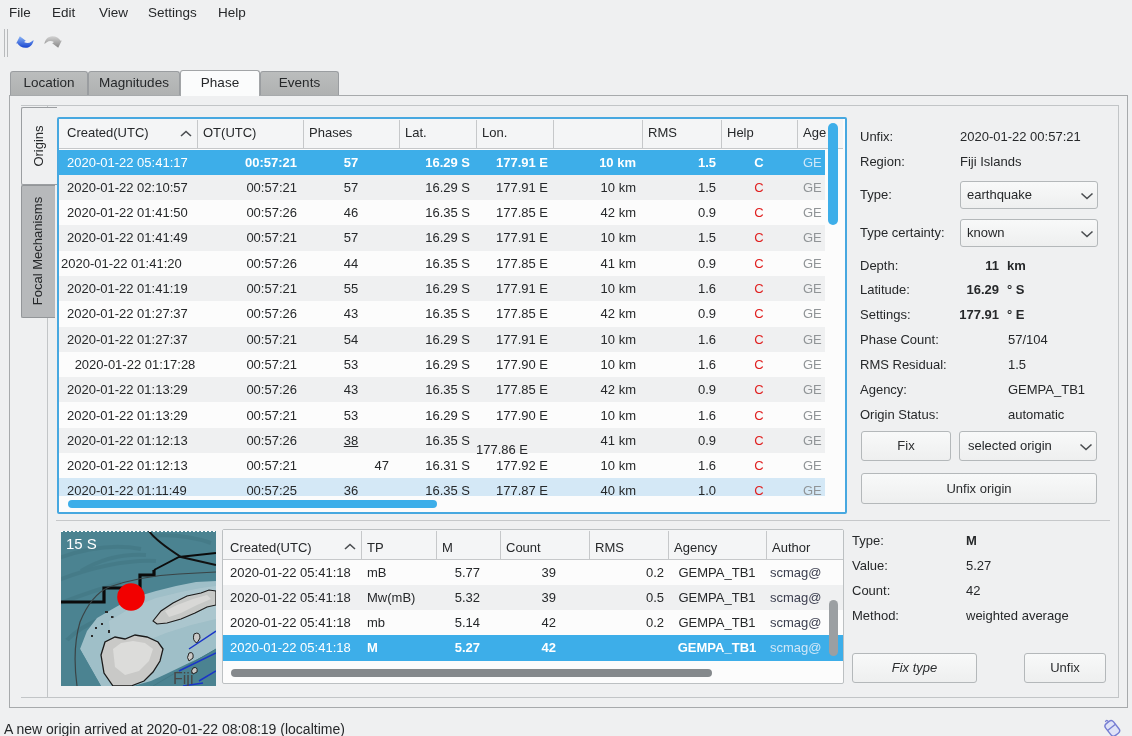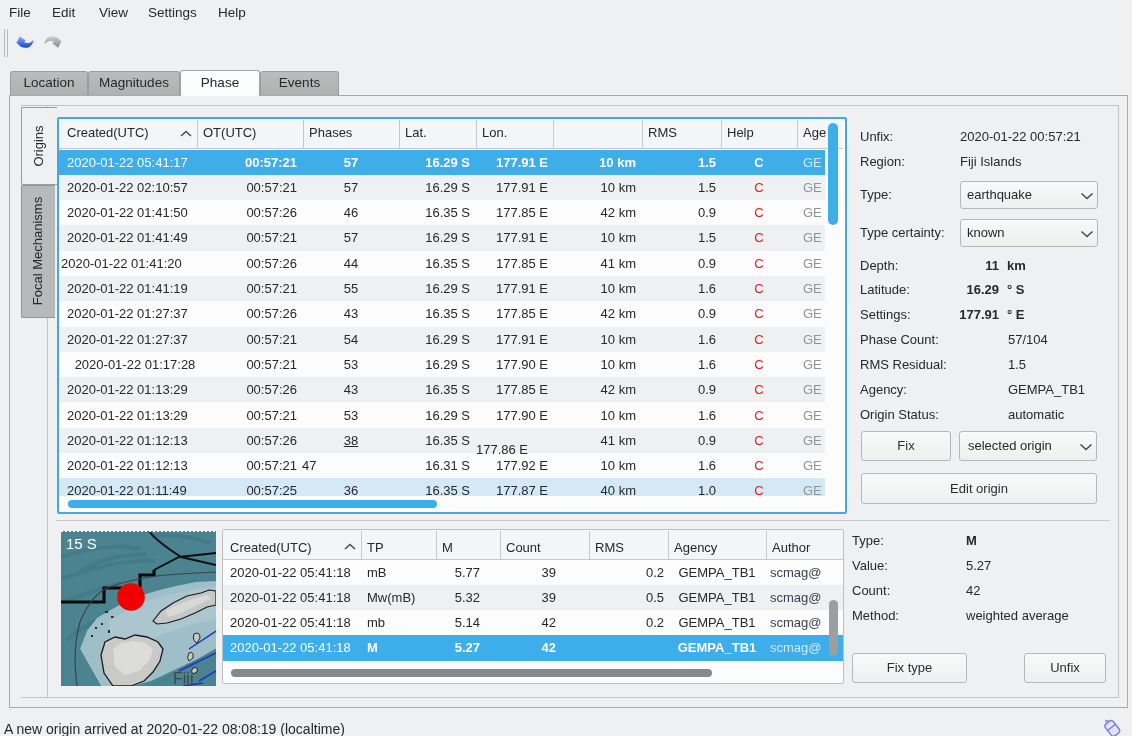--- a/index.html
+++ b/index.html
@@ -184,21 +184,21 @@
 <div class="abs" style="left:197px;top:427.8px;width:106px;height:25.3px;line-height:25.3px;overflow:hidden;white-space:nowrap;padding-right:6px;text-align:right;">00:57:26</div>
 <div class="abs" style="left:303px;top:427.8px;width:96px;height:25.3px;line-height:25.3px;overflow:hidden;white-space:nowrap;text-align:center;text-decoration:underline;">38</div>
 <div class="abs" style="left:399px;top:427.8px;width:77px;height:25.3px;line-height:25.3px;overflow:hidden;white-space:nowrap;padding-right:6px;text-align:right;">16.35 S</div>
 <div class="abs" style="left:476px;top:437px;width:77px;height:25.3px;line-height:25.3px;overflow:hidden;white-space:nowrap;padding-right:5px;text-align:left;">177.86 E</div>
 <div class="abs" style="left:553px;top:427.8px;width:89px;height:25.3px;line-height:25.3px;overflow:hidden;white-space:nowrap;padding-right:6px;text-align:right;">41 km</div>
 <div class="abs" style="left:642px;top:427.8px;width:79px;height:25.3px;line-height:25.3px;overflow:hidden;white-space:nowrap;padding-right:5px;text-align:right;">0.9</div>
 <div class="abs" style="left:721px;top:427.8px;width:76px;height:25.3px;line-height:25.3px;overflow:hidden;white-space:nowrap;text-align:center;color:#e02020;">C</div>
 <div class="abs" style="left:797px;top:427.8px;width:30px;height:25.3px;line-height:25.3px;overflow:hidden;white-space:nowrap;padding-left:6px;text-align:left;color:#909497;">GE</div>
 <div class="abs" style="left:59px;top:453.1px;width:138px;height:25.3px;line-height:25.3px;overflow:hidden;white-space:nowrap;padding-left:8px;text-align:left;">2020-01-22 01:12:13</div>
 <div class="abs" style="left:197px;top:453.1px;width:106px;height:25.3px;line-height:25.3px;overflow:hidden;white-space:nowrap;padding-right:6px;text-align:right;">00:57:21</div>
-<div class="abs" style="left:302px;top:453.1px;width:96px;height:25.3px;line-height:25.3px;overflow:hidden;white-space:nowrap;text-align:left;">47</div>
+<div class="abs" style="left:293px;top:453.1px;width:96px;height:25.3px;line-height:25.3px;overflow:hidden;white-space:nowrap;text-align:right;">47</div>
 <div class="abs" style="left:399px;top:453.1px;width:77px;height:25.3px;line-height:25.3px;overflow:hidden;white-space:nowrap;padding-right:6px;text-align:right;">16.31 S</div>
 <div class="abs" style="left:476px;top:453.1px;width:77px;height:25.3px;line-height:25.3px;overflow:hidden;white-space:nowrap;padding-right:5px;text-align:right;">177.92 E</div>
 <div class="abs" style="left:553px;top:453.1px;width:89px;height:25.3px;line-height:25.3px;overflow:hidden;white-space:nowrap;padding-right:6px;text-align:right;">10 km</div>
 <div class="abs" style="left:642px;top:453.1px;width:79px;height:25.3px;line-height:25.3px;overflow:hidden;white-space:nowrap;padding-right:5px;text-align:right;">1.6</div>
 <div class="abs" style="left:721px;top:453.1px;width:76px;height:25.3px;line-height:25.3px;overflow:hidden;white-space:nowrap;text-align:center;color:#e02020;">C</div>
 <div class="abs" style="left:797px;top:453.1px;width:30px;height:25.3px;line-height:25.3px;overflow:hidden;white-space:nowrap;padding-left:6px;text-align:left;color:#909497;">GE</div>
 <div class="abs" style="left:59.0px;top:478.40000000000003px;width:766px;height:18px;background:#d4e8f6;"></div>
 <div class="abs" style="left:59px;top:478.40000000000003px;width:138px;height:25.3px;line-height:25.3px;overflow:hidden;white-space:nowrap;padding-left:8px;text-align:left;">2020-01-22 01:11:49</div>
 <div class="abs" style="left:197px;top:478.40000000000003px;width:106px;height:25.3px;line-height:25.3px;overflow:hidden;white-space:nowrap;padding-right:6px;text-align:right;">00:57:25</div>
 <div class="abs" style="left:303px;top:478.40000000000003px;width:96px;height:25.3px;line-height:25.3px;overflow:hidden;white-space:nowrap;text-align:center;">36</div>
@@ -243,21 +243,21 @@
 <span class="lbl" style="left:860px;top:382px;">Agency:</span>
 <span class="lbl" style="left:1008px;top:382px;">GEMPA_TB1</span>
 <span class="lbl" style="left:860px;top:407px;">Origin Status:</span>
 <span class="lbl" style="left:1008px;top:407px;">automatic</span>
 <div class="btn" style="left:861px;top:431px;width:90px;height:30px;line-height:28px;">Fix</div>
 <div class="btn" style="left:959px;top:431px;width:138px;height:30px;"></div>
 <span class="lbl" style="left:968px;top:438.0px;">selected origin</span>
 <svg class="abs" style="left:1079px;top:442.5px;" width="14" height="8">
     <polyline class="chev" points="1.5,1.5 7,6.5 12.5,1.5"></polyline>
   </svg>
-<div class="btn" style="left:861px;top:473px;width:236px;height:31px;line-height:29px;">Edit origin</div>
+<div class="btn" style="left:861px;top:473px;width:236px;height:31px;line-height:29px;">Unfix origin</div>
 <div class="abs" style="left:56px;top:520px;width:1054px;height:1px;background:#c6c8ca;"></div>
 <svg class="abs" style="left:61px;top:531px;" width="155" height="155" viewBox="0 0 155 155">
 <rect x="0" y="0" width="155" height="155" fill="#4b8391"></rect>
 <g stroke="#3e707c" stroke-width="4" fill="none" opacity="0.4">
 <path d="M-10 30 Q40 10 80 18"></path>
       <path d="M-10 52 Q50 28 95 30"></path>
       <path d="M-8 75 Q30 60 60 52"></path>
 <path d="M5 110 Q20 95 40 88"></path>
       <path d="M90 5 Q120 2 150 12"></path>
       <path d="M20 40 Q50 22 85 24"></path>
@@ -346,21 +346,21 @@
 <div class="abs" style="left:829px;top:600px;width:9px;height:56px;background:#9b9fa2;border-radius:4.5px;"></div>
 <div class="abs" style="left:231px;top:669px;width:481px;height:8px;background:#85898c;border-radius:4px;"></div>
 <span class="lbl" style="left:852px;top:533px;">Type:</span>
 <span class="lbl b" style="left:966px;top:533px;">M</span>
 <span class="lbl" style="left:852px;top:558px;">Value:</span>
 <span class="lbl" style="left:966px;top:558px;">5.27</span>
 <span class="lbl" style="left:852px;top:583px;">Count:</span>
 <span class="lbl" style="left:966px;top:583px;">42</span>
 <span class="lbl" style="left:852px;top:607.5px;">Method:</span>
 <span class="lbl" style="left:966px;top:607.5px;">weighted average</span>
-<div class="btn" style="left:852px;top:653px;width:115px;height:30px;line-height:28px;">Fix type</div>
+<div class="btn" style="left:852px;top:653px;width:125px;height:30px;line-height:28px;font-style:italic;">Fix type</div>
 <div class="btn" style="left:1024px;top:653px;width:82px;height:30px;line-height:28px;">Unfix</div>
 <span class="abs" style="left:4px;top:721px;font-size:14px;">A new origin arrived at 2020-01-22 08:08:19 (localtime)</span>
 <svg class="abs" style="left:1101px;top:719px;" width="22" height="18" viewBox="0 0 22 18">
 <g transform="rotate(-38 11 9)">
 <rect x="6" y="2" width="10" height="15" rx="3.2" fill="#dfe3f7" stroke="#757dd2" stroke-width="1.4"></rect>
 <line x1="6" y1="8.2" x2="16" y2="8.2" stroke="#757dd2" stroke-width="1.4"></line>
 <path d="M9.5 0.2 Q12.5 -1.6 12 1.9" stroke="#757dd2" stroke-width="1.3" fill="none"></path>
 </g>
   </svg>
 </body></html>

